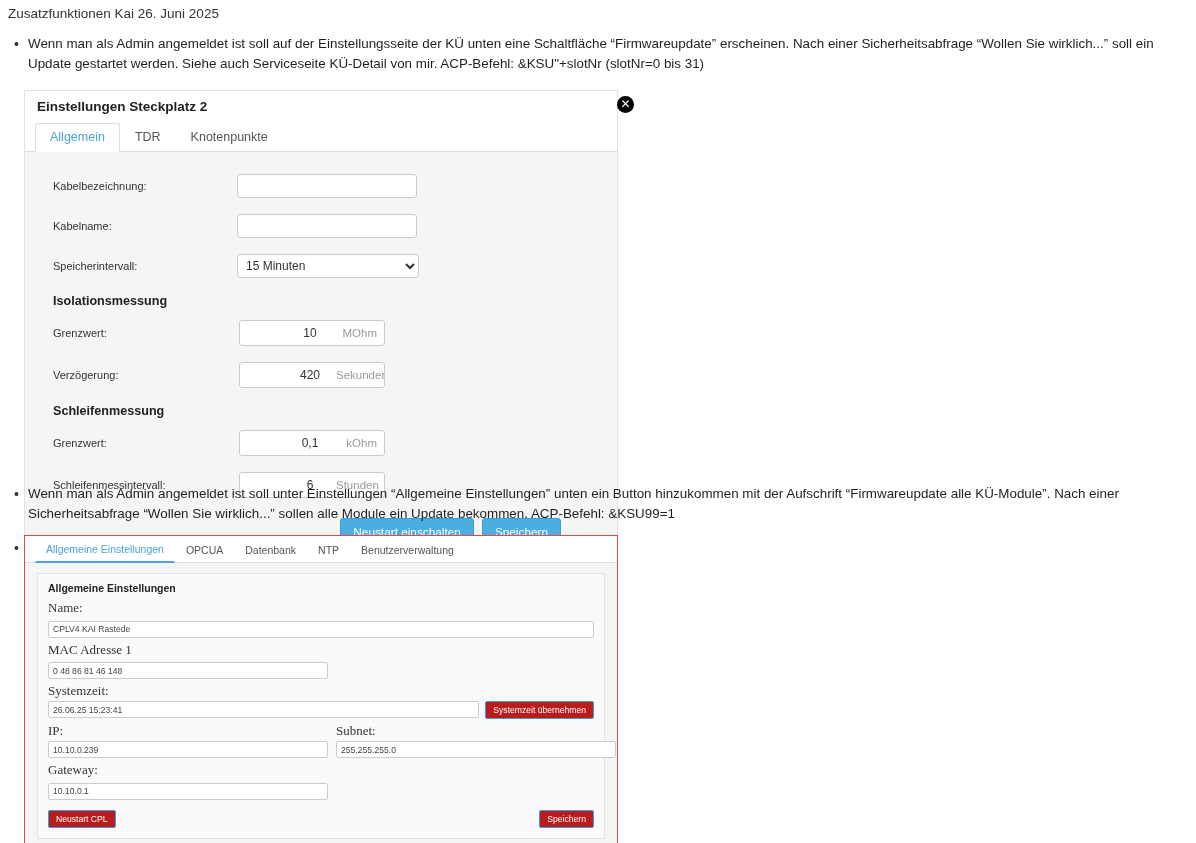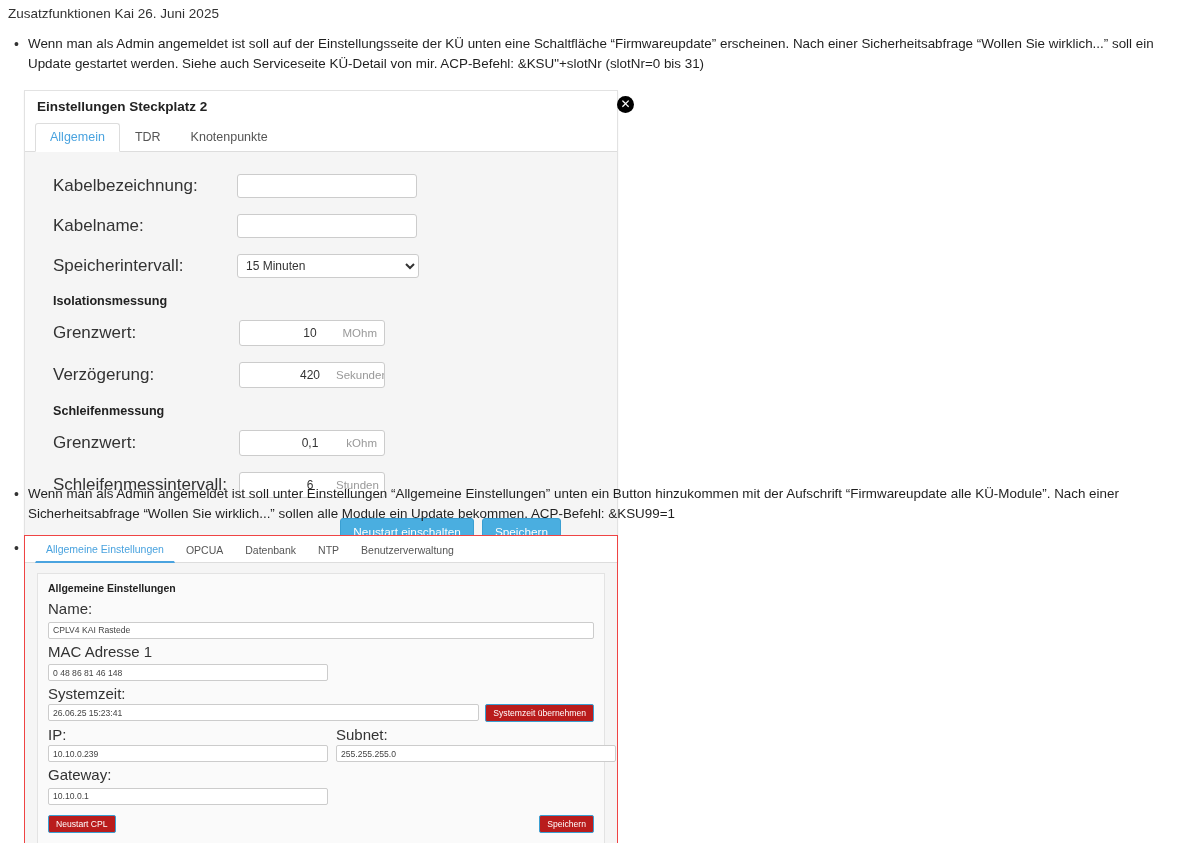--- a/index.html
+++ b/index.html
@@ -116,21 +116,21 @@
     min-height: 300px;
   }
   .frm-row {
     display: flex;
     align-items: center;
     margin: 0 0 16px 0;
     padding-left: 28px;
   }
   .frm-label {
     width: 184px;
-    font-size: 17px;
+    font-size: 11px;
     color: #333333;
   }
   .frm-section {
     padding-left: 28px;
     font-size: 12.6px;
     font-weight: bold;
     color: #222222;
     margin: 4px 0 12px 0;
   }
   input.txt {
@@ -244,23 +244,24 @@
     background: #fafafa;
     padding: 8px 10px 10px 10px;
   }
   .card2-title {
     font-size: 10.5px;
     font-weight: bold;
     color: #222222;
     margin-bottom: 6px;
   }
   .f2label {
-    font-size: 15px;
+    font-size: 13px;
     color: #333333;
     margin: 4px 0 2px 0;
+    font-family: Liberation Serif, serif;
   }
   input.t2 {
     box-sizing: border-box;
     height: 17px;
     border: 1px solid #cccccc;
     border-radius: 2px;
     background: #ffffff;
     font-size: 8.6px;
     padding: 0 4px;
     color: #444444;

